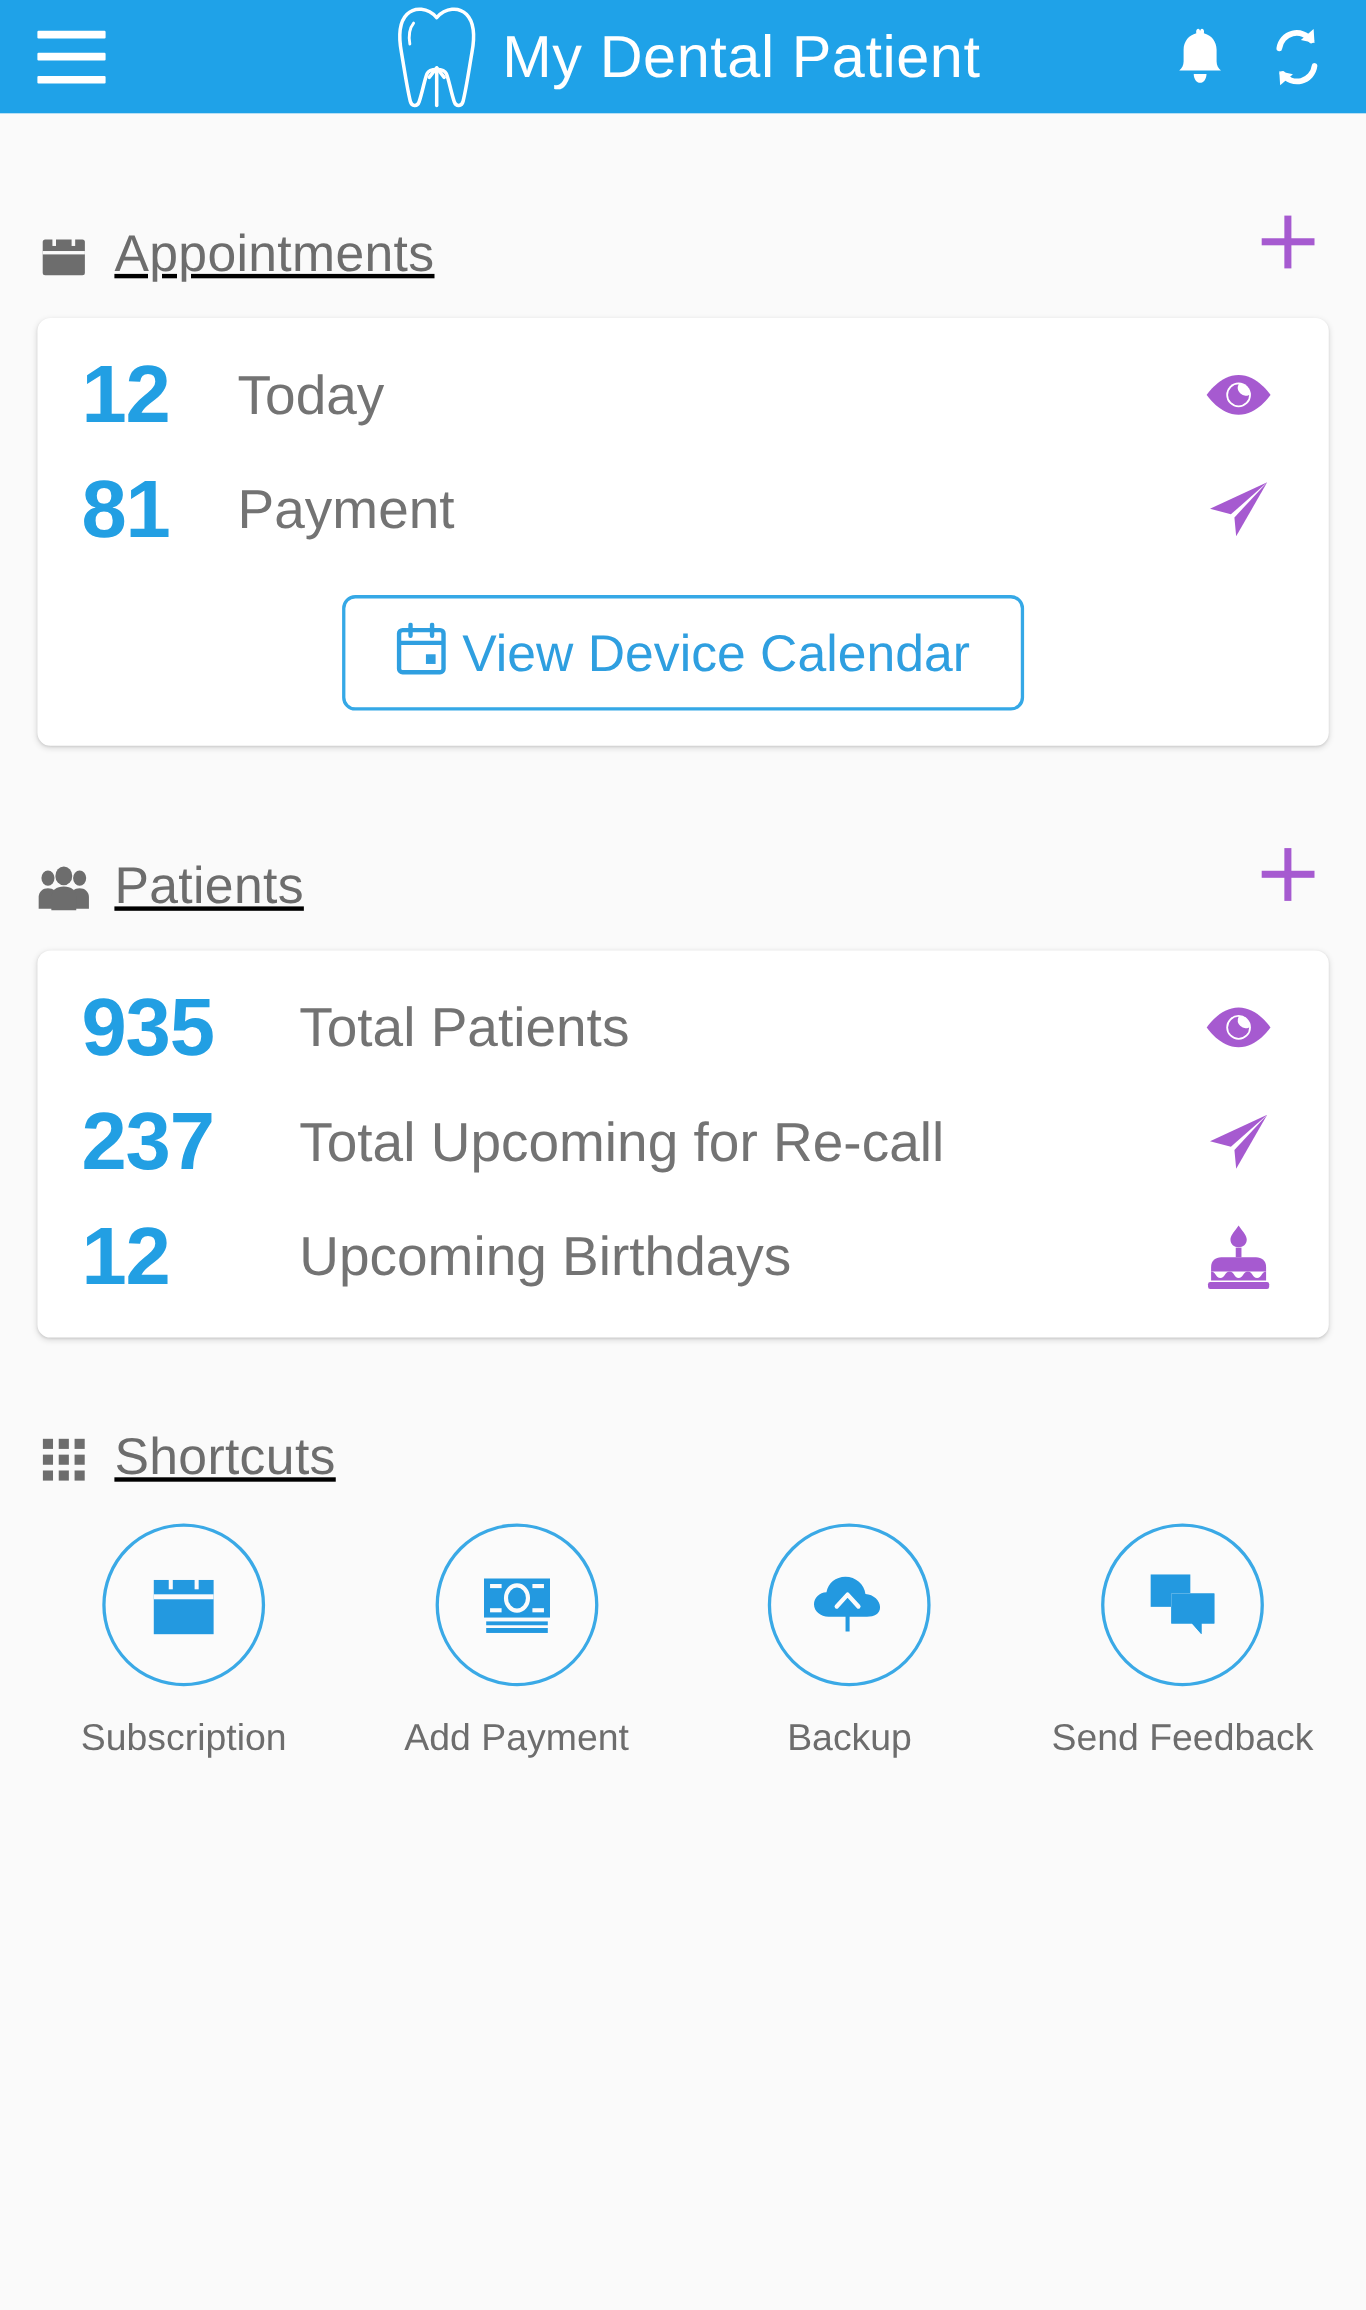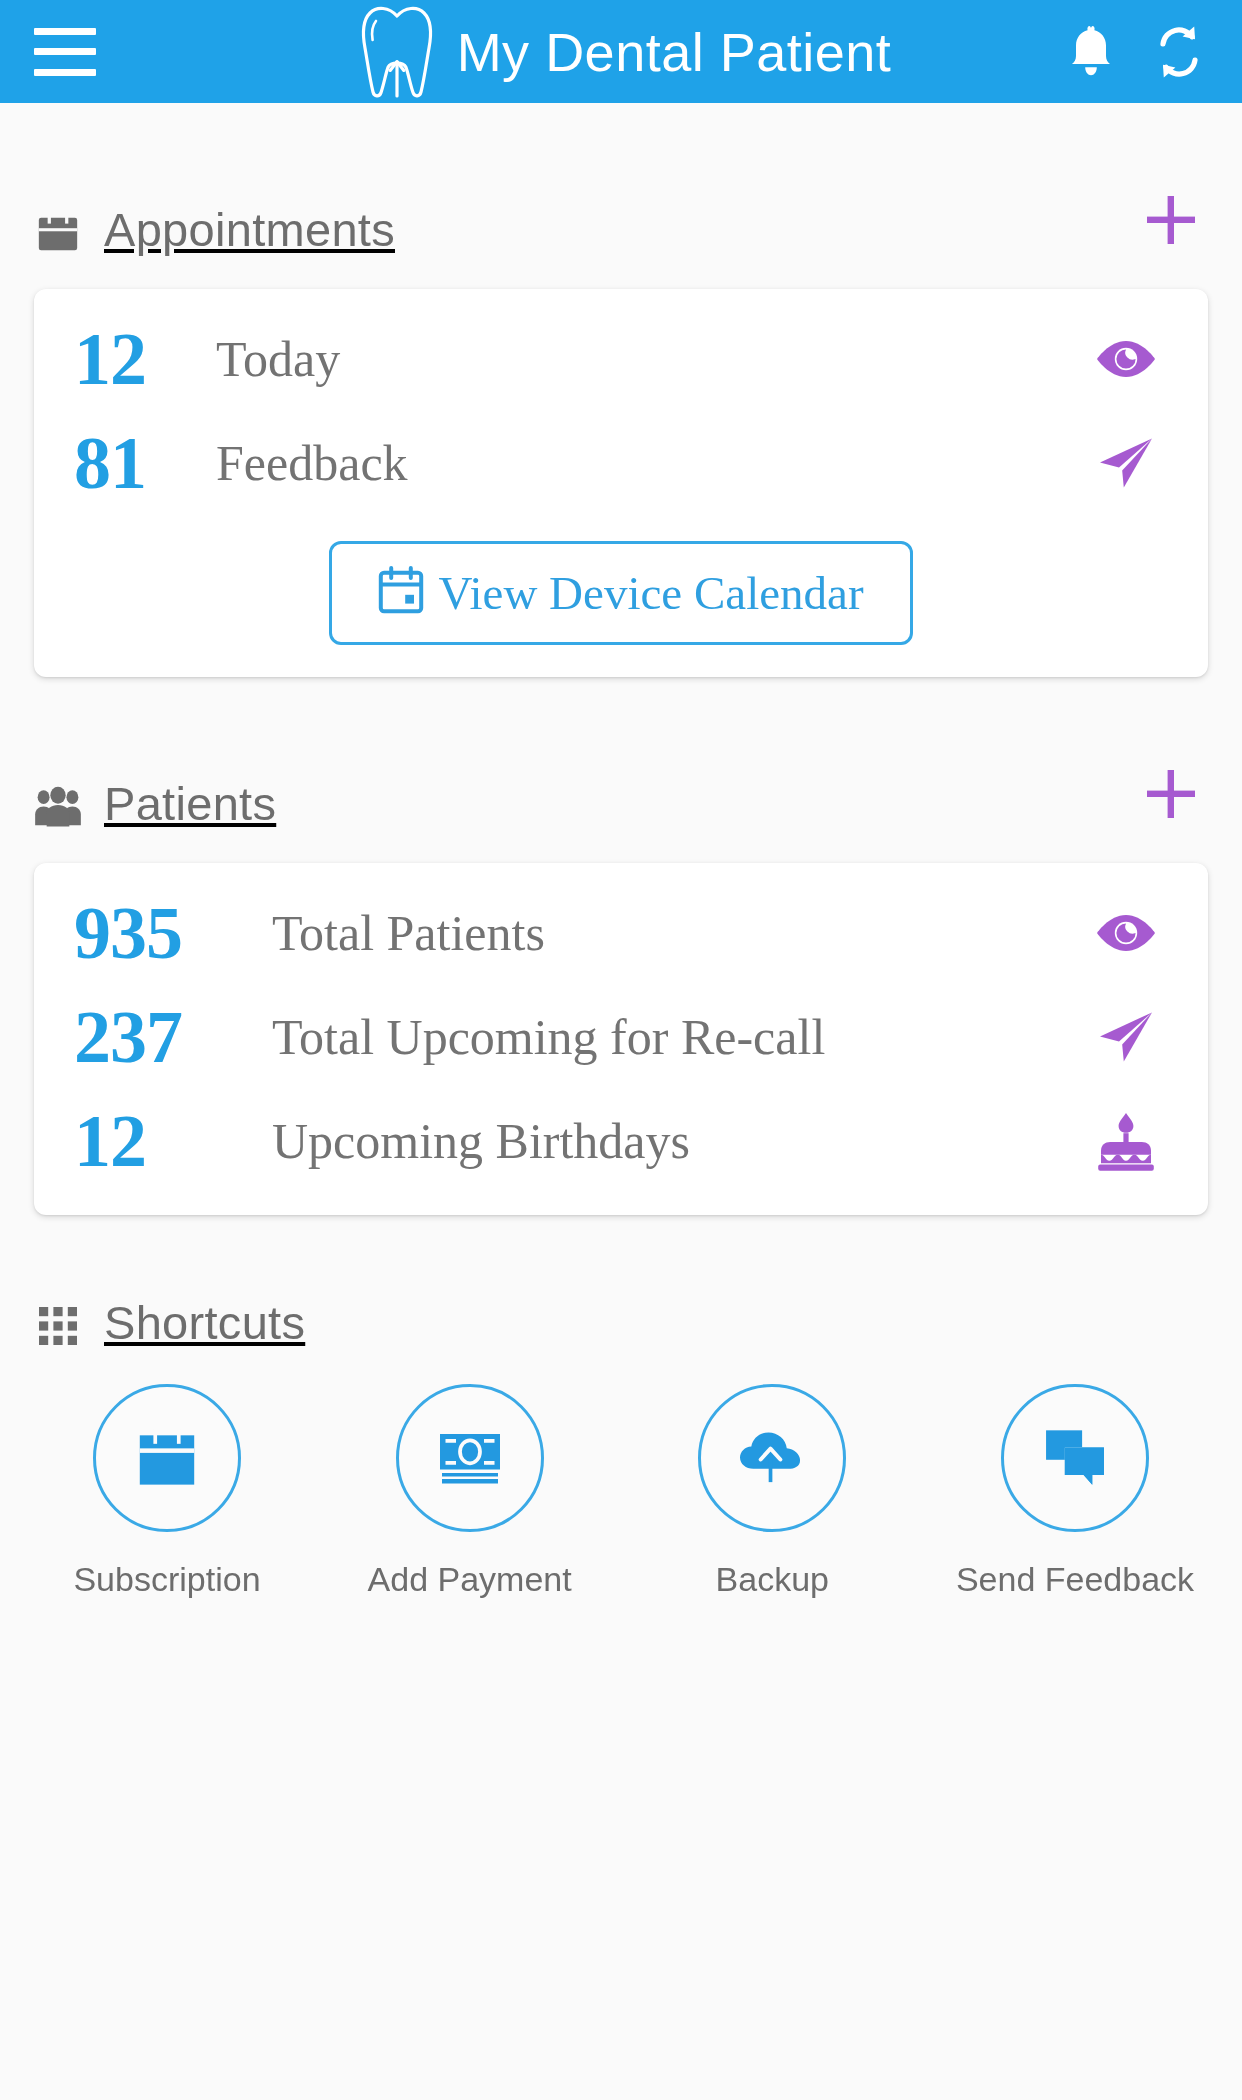--- a/index.html
+++ b/index.html
@@ -105,21 +105,20 @@
     cursor: pointer;
   }
 
   
   .card {
     background: #ffffff;
     border-radius: 12px;
     box-shadow: 0 2px 6px rgba(0,0,0,0.14), 0 1px 2px rgba(0,0,0,0.08);
     margin-top: 22px;
     padding: 18px 0 22px 0;
-    font-family: Liberation Serif, serif;
   }
 
   .stat-row {
     display: flex;
     align-items: center;
     padding: 12px 42px 12px 40px;
     min-height: 104px;
   }
   .stat-num {
     color: #229fe3;
@@ -270,21 +269,21 @@
         <svg width="62" height="40" viewBox="0 0 31 20">
           <path d="M15.5 1 C24 1 30 10 30 10 C30 10 24 19 15.5 19 C7 19 1 10 1 10 C1 10 7 1 15.5 1 Z" fill="#a65ad0"></path>
           <circle cx="15.5" cy="10" r="5.6" fill="#ffffff"></circle>
           <path d="M15.5 5.2 A 4.8 4.8 0 1 0 20.3 10 A 3.6 3.6 0 0 1 15.5 5.2 Z" fill="#a65ad0"></path>
         </svg>
       </span>
     </div>
 
     <div class="stat-row">
       <span class="stat-num">81</span>
-      <span class="stat-label">Feedback</span>
+      <span class="stat-label">Payment</span>
       <span class="stat-action">
         <svg width="58" height="54" viewBox="0 0 29 27">
           <path d="M27.5 1.2 L1.5 13.2 L11 15.8 Z" fill="#a65ad0"></path>
           <path d="M27.5 1.2 L12.6 17.2 L13.4 25.8 Z" fill="#a65ad0"></path>
         </svg>
       </span>
     </div>
 
     <div class="cal-btn-wrap">
       <div class="cal-btn">

